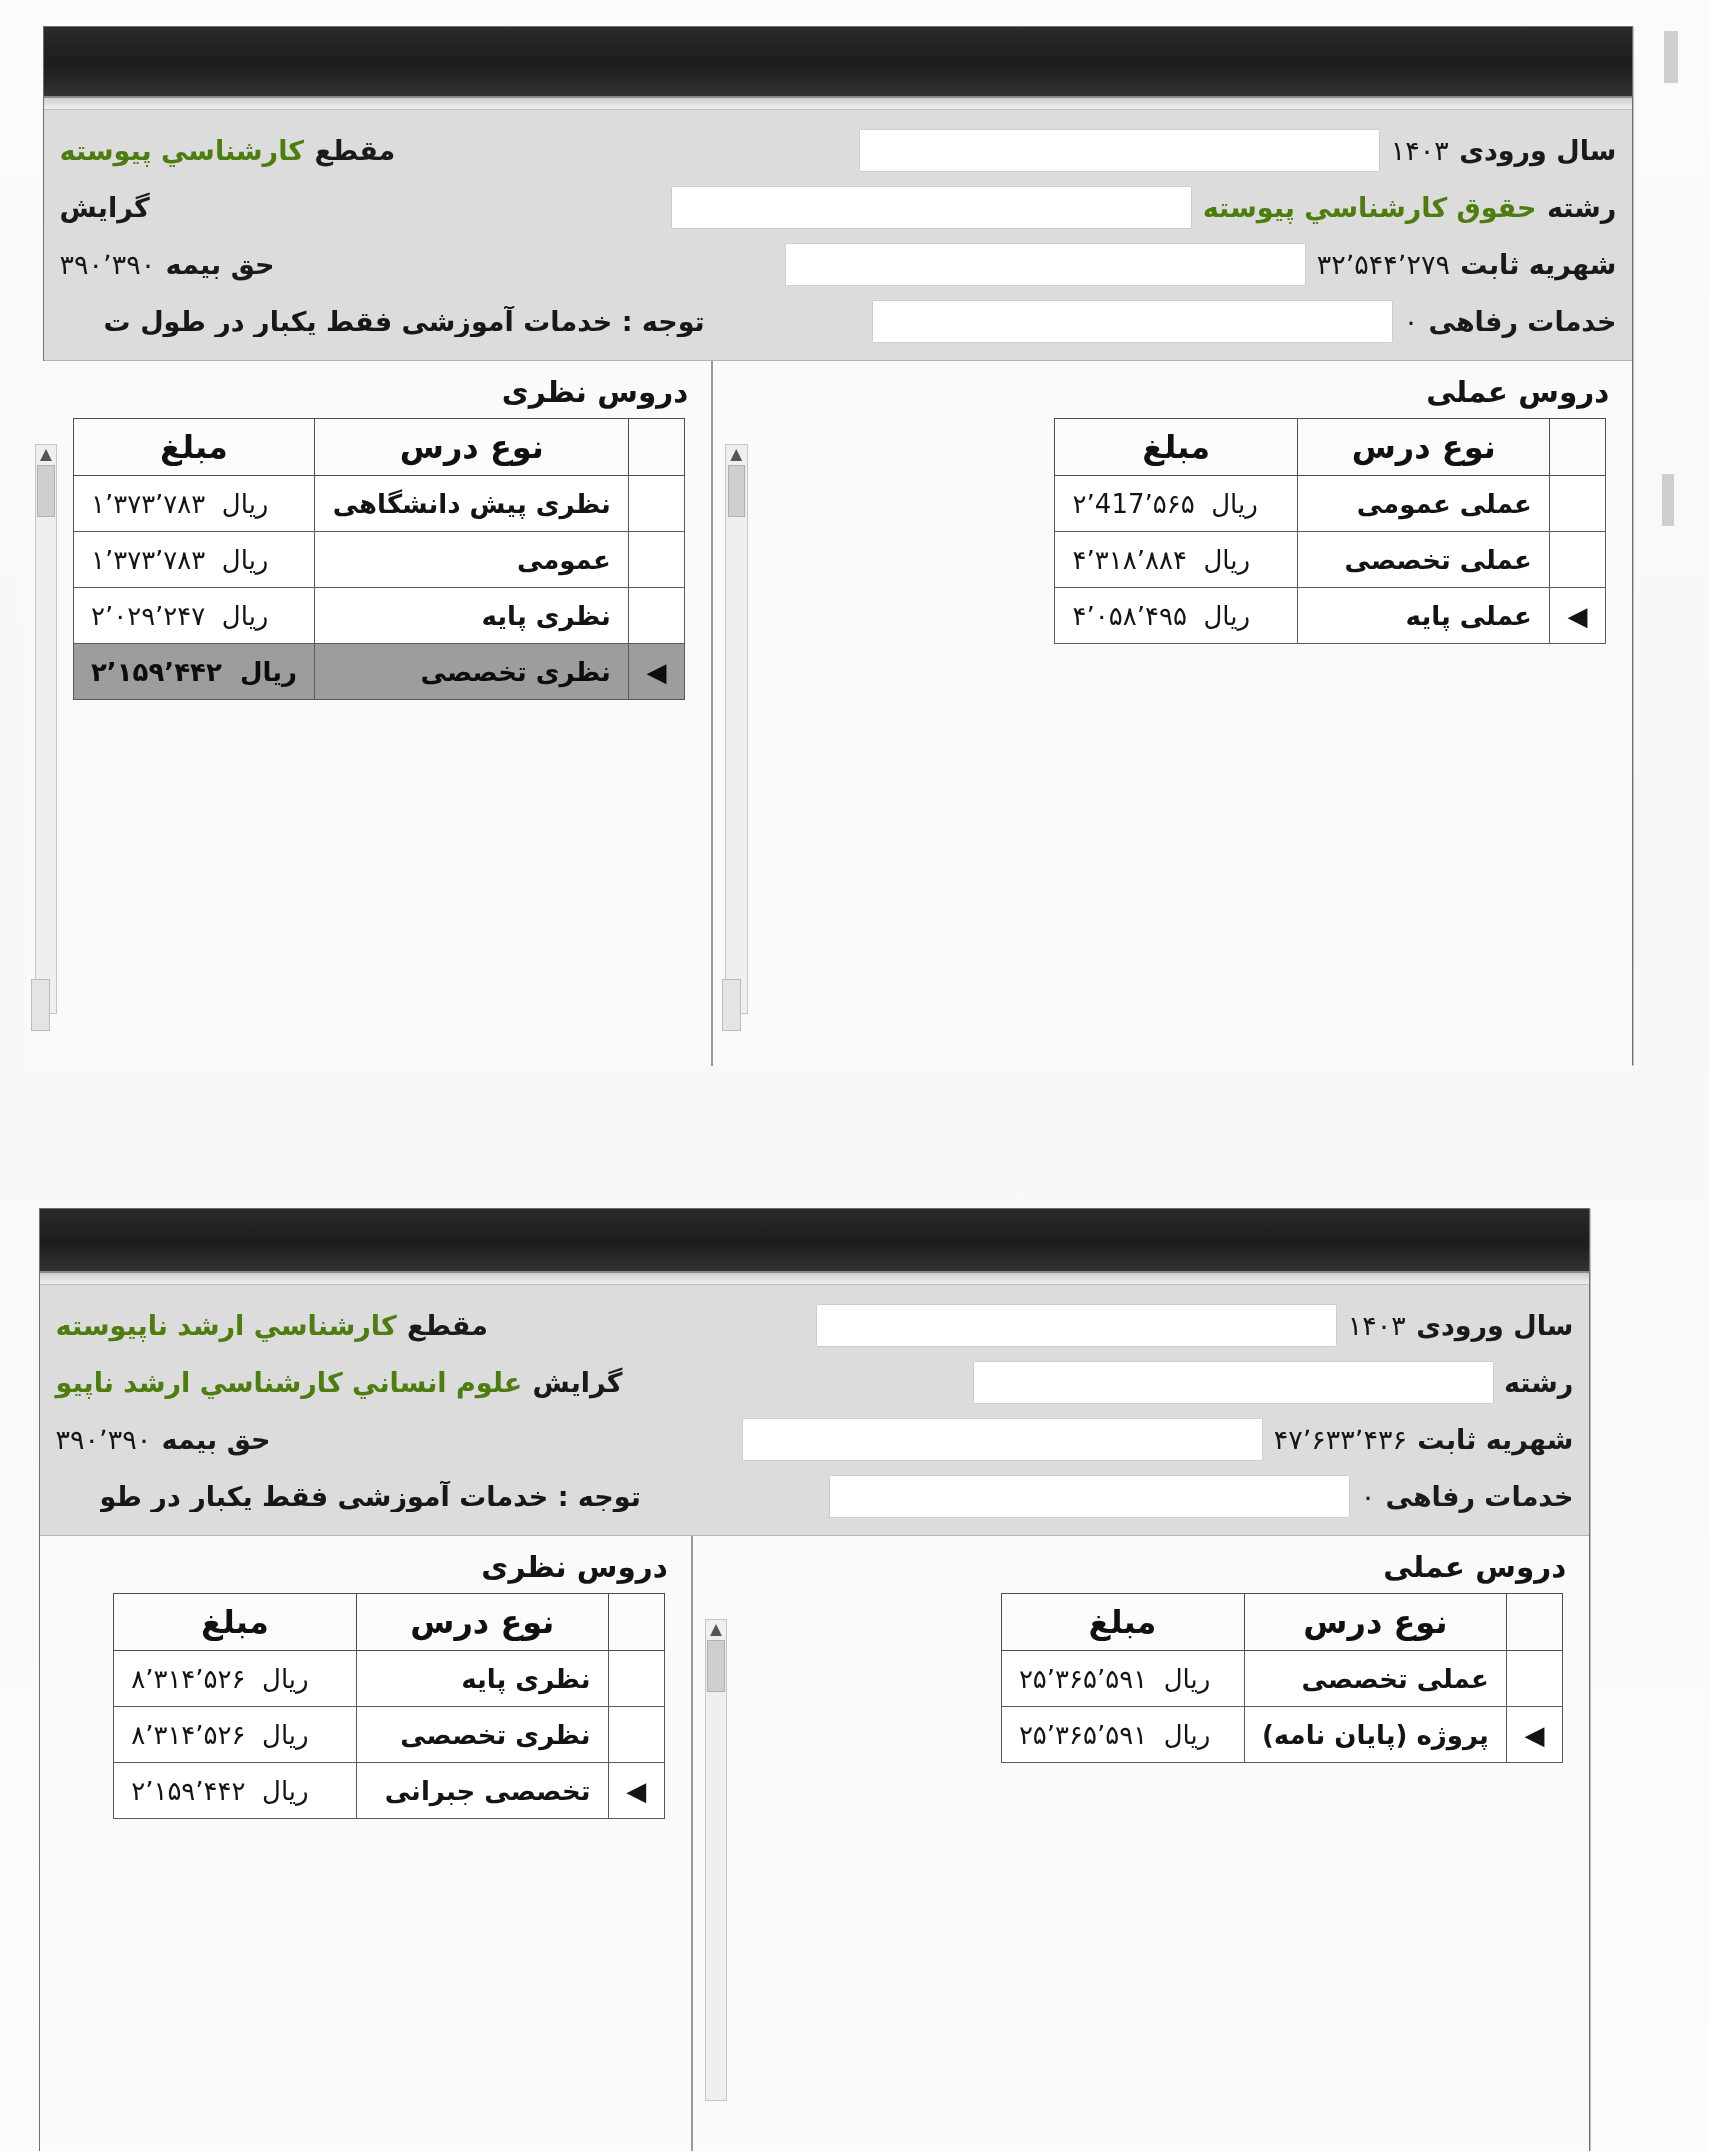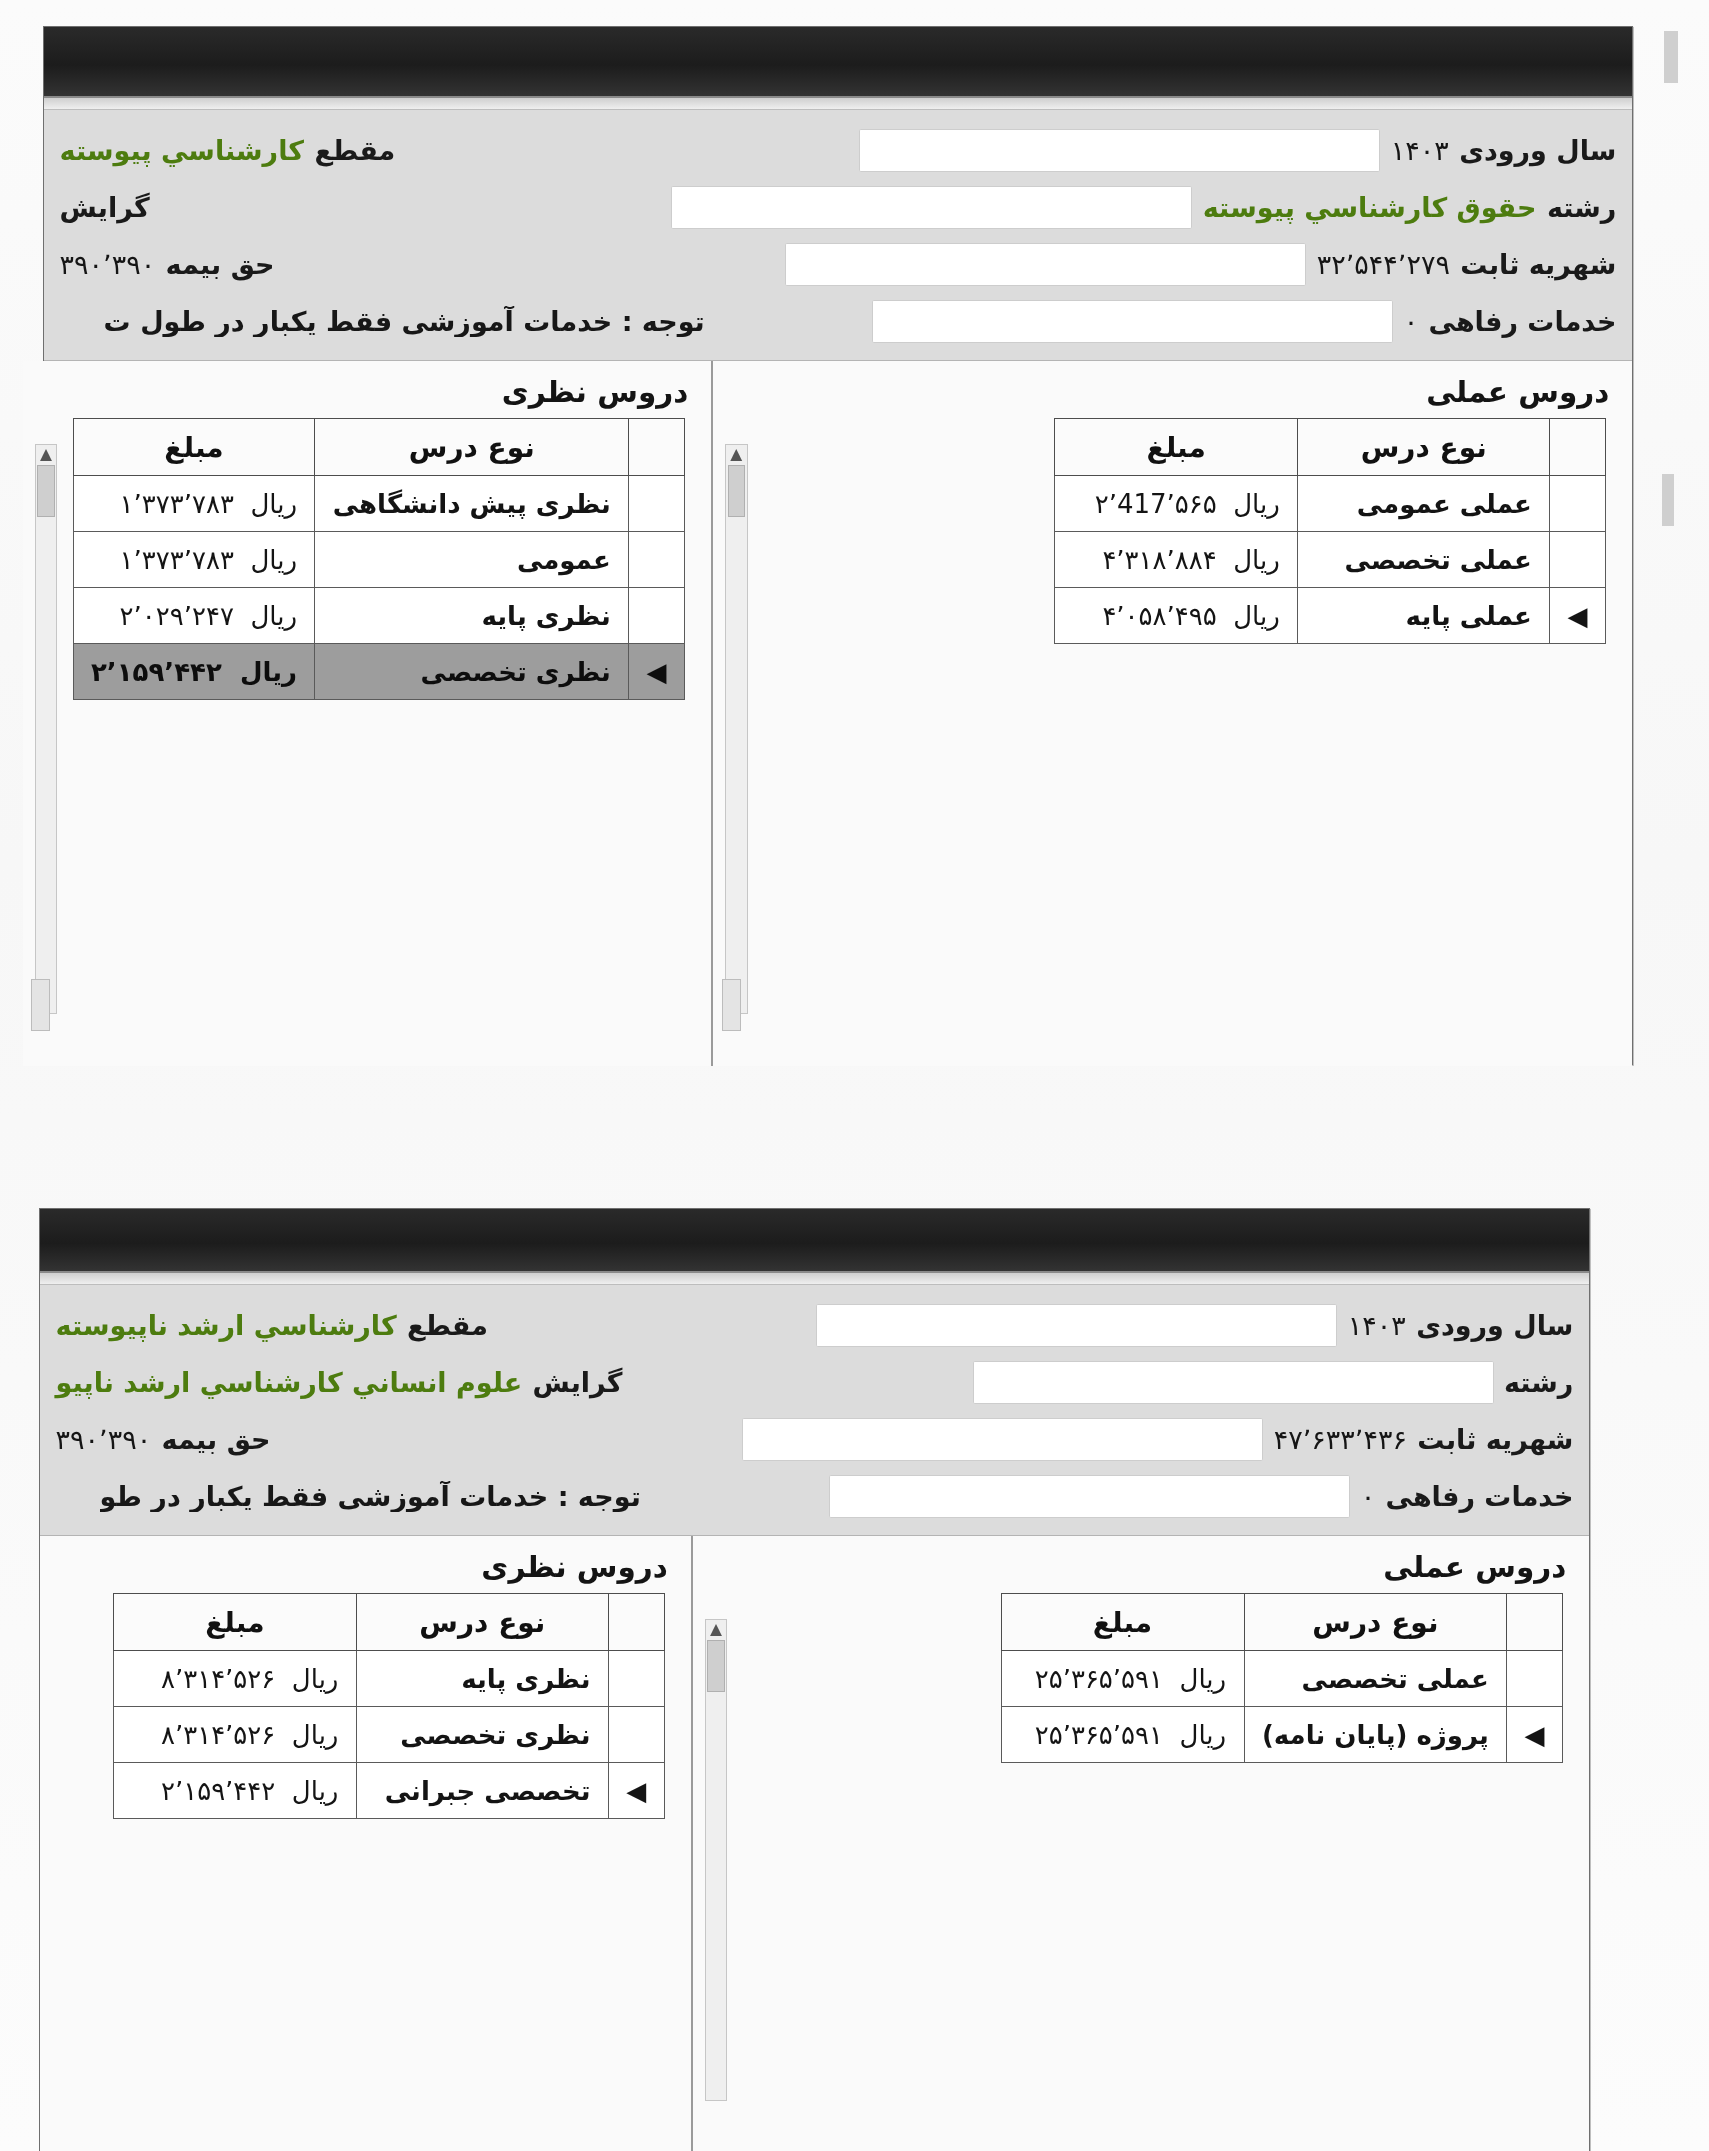--- a/index.html
+++ b/index.html
@@ -116,40 +116,40 @@
     color: #141414;
     padding: 14px 22.6px 8.7px 22.6px;
     text-align: right;
   }
   table.g {
     border-collapse: collapse;
     margin: 0 26px 0 50px;
     background: #fff;
   }
   table.g th {
-    font-size: 28px;
+    font-size: 32px;
     font-weight: bold;
     color: #111;
     border: 1.7px solid #4d4d4d;
     height: 57px;
     padding: 0 24px;
     background: #fbfbfb;
     text-align: center;
   }
   table.g td {
     font-size: 26px;
     color: #141414;
     border: 1.7px solid #5a5a5a;
     height: 56px;
     padding: 0 17.4px;
     background: #fff;
     white-space: nowrap;
   }
   table.g td.type { text-align: right; font-weight: bold; }
-  table.g td.amt  { text-align: right; letter-spacing: 0.9px; }
+  table.g td.amt  { text-align: left; letter-spacing: 0.9px; }
   table.g tr.selected td {
     background: #9d9d9d;
     color: #0d0d0d;
     font-weight: bold;
   }
   .col-type { width: 252px; }
   .col-amt  { width: 243px; }
 
   
   .marker-cell {

